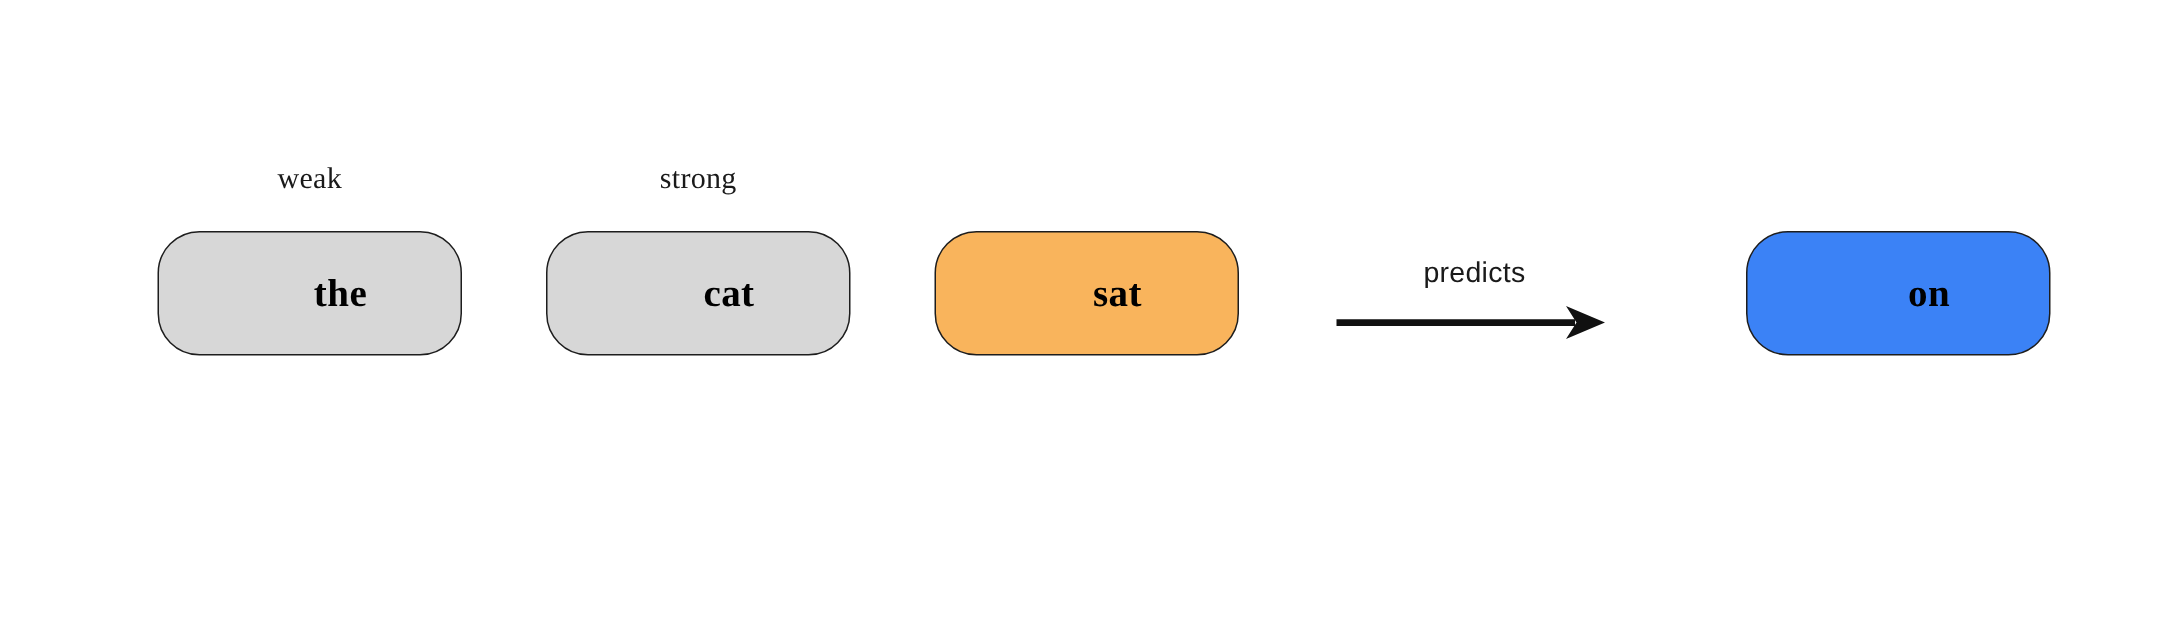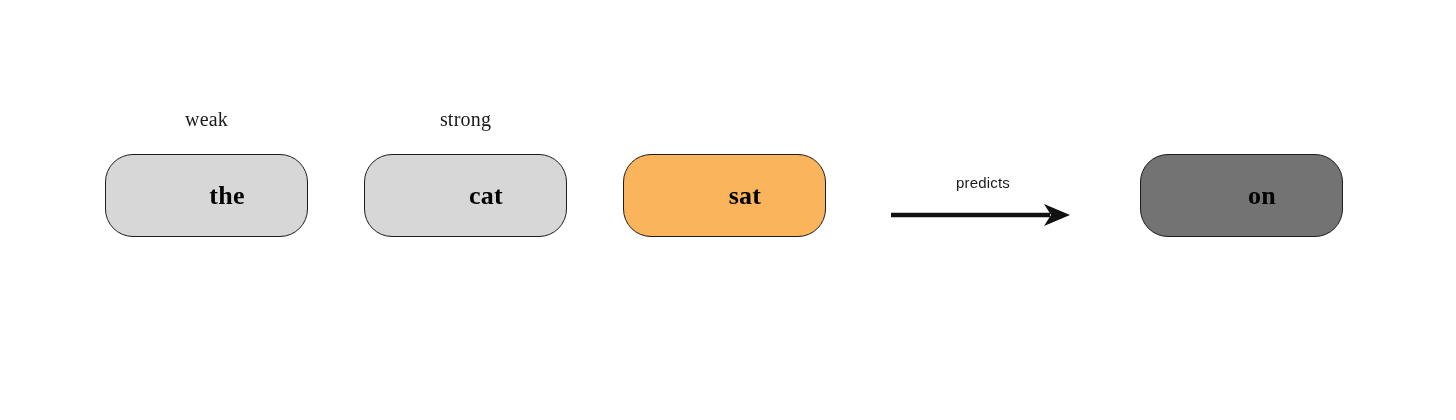--- a/index.html
+++ b/index.html
@@ -52,21 +52,21 @@
     letter-spacing: 0.3px;
   }
   .arrow-group {
     position: absolute;
     left: 888px;
     top: 170px;
     width: 190px;
   }
   .arrow-label {
     text-align: center;
-    font-size: 15px;
+    font-size: 19px;
     font-weight: 400;
     color: #1a1a1a;
     line-height: 26px;
     letter-spacing: 0.2px;
   }
   .arrow-svg {
     display: block;
     margin-top: 2px;
   }
 </style>
@@ -99,18 +99,18 @@
   <div class="arrow-group">
     <div class="arrow-label">predicts</div>
     <svg class="arrow-svg" width="190" height="32" viewBox="0 0 190 32" aria-hidden="true">
       <line x1="3" y1="17" x2="162" y2="17" stroke="#111111" stroke-width="4.5"></line>
       <polygon points="156,6 182,17 156,28 163,17" fill="#111111"></polygon>
     </svg>
   </div>
 
   <div class="token-group" style="left:1140px">
     <div class="annotation"></div>
-    <div class="token-box" style="background-color: #737373;">
+    <div class="token-box" style="background-color: #3b82f6; margin-left: 24px;">
       <span class="token-label">on</span>
     </div>
   </div>
 
 </div>
 
 </body></html>

